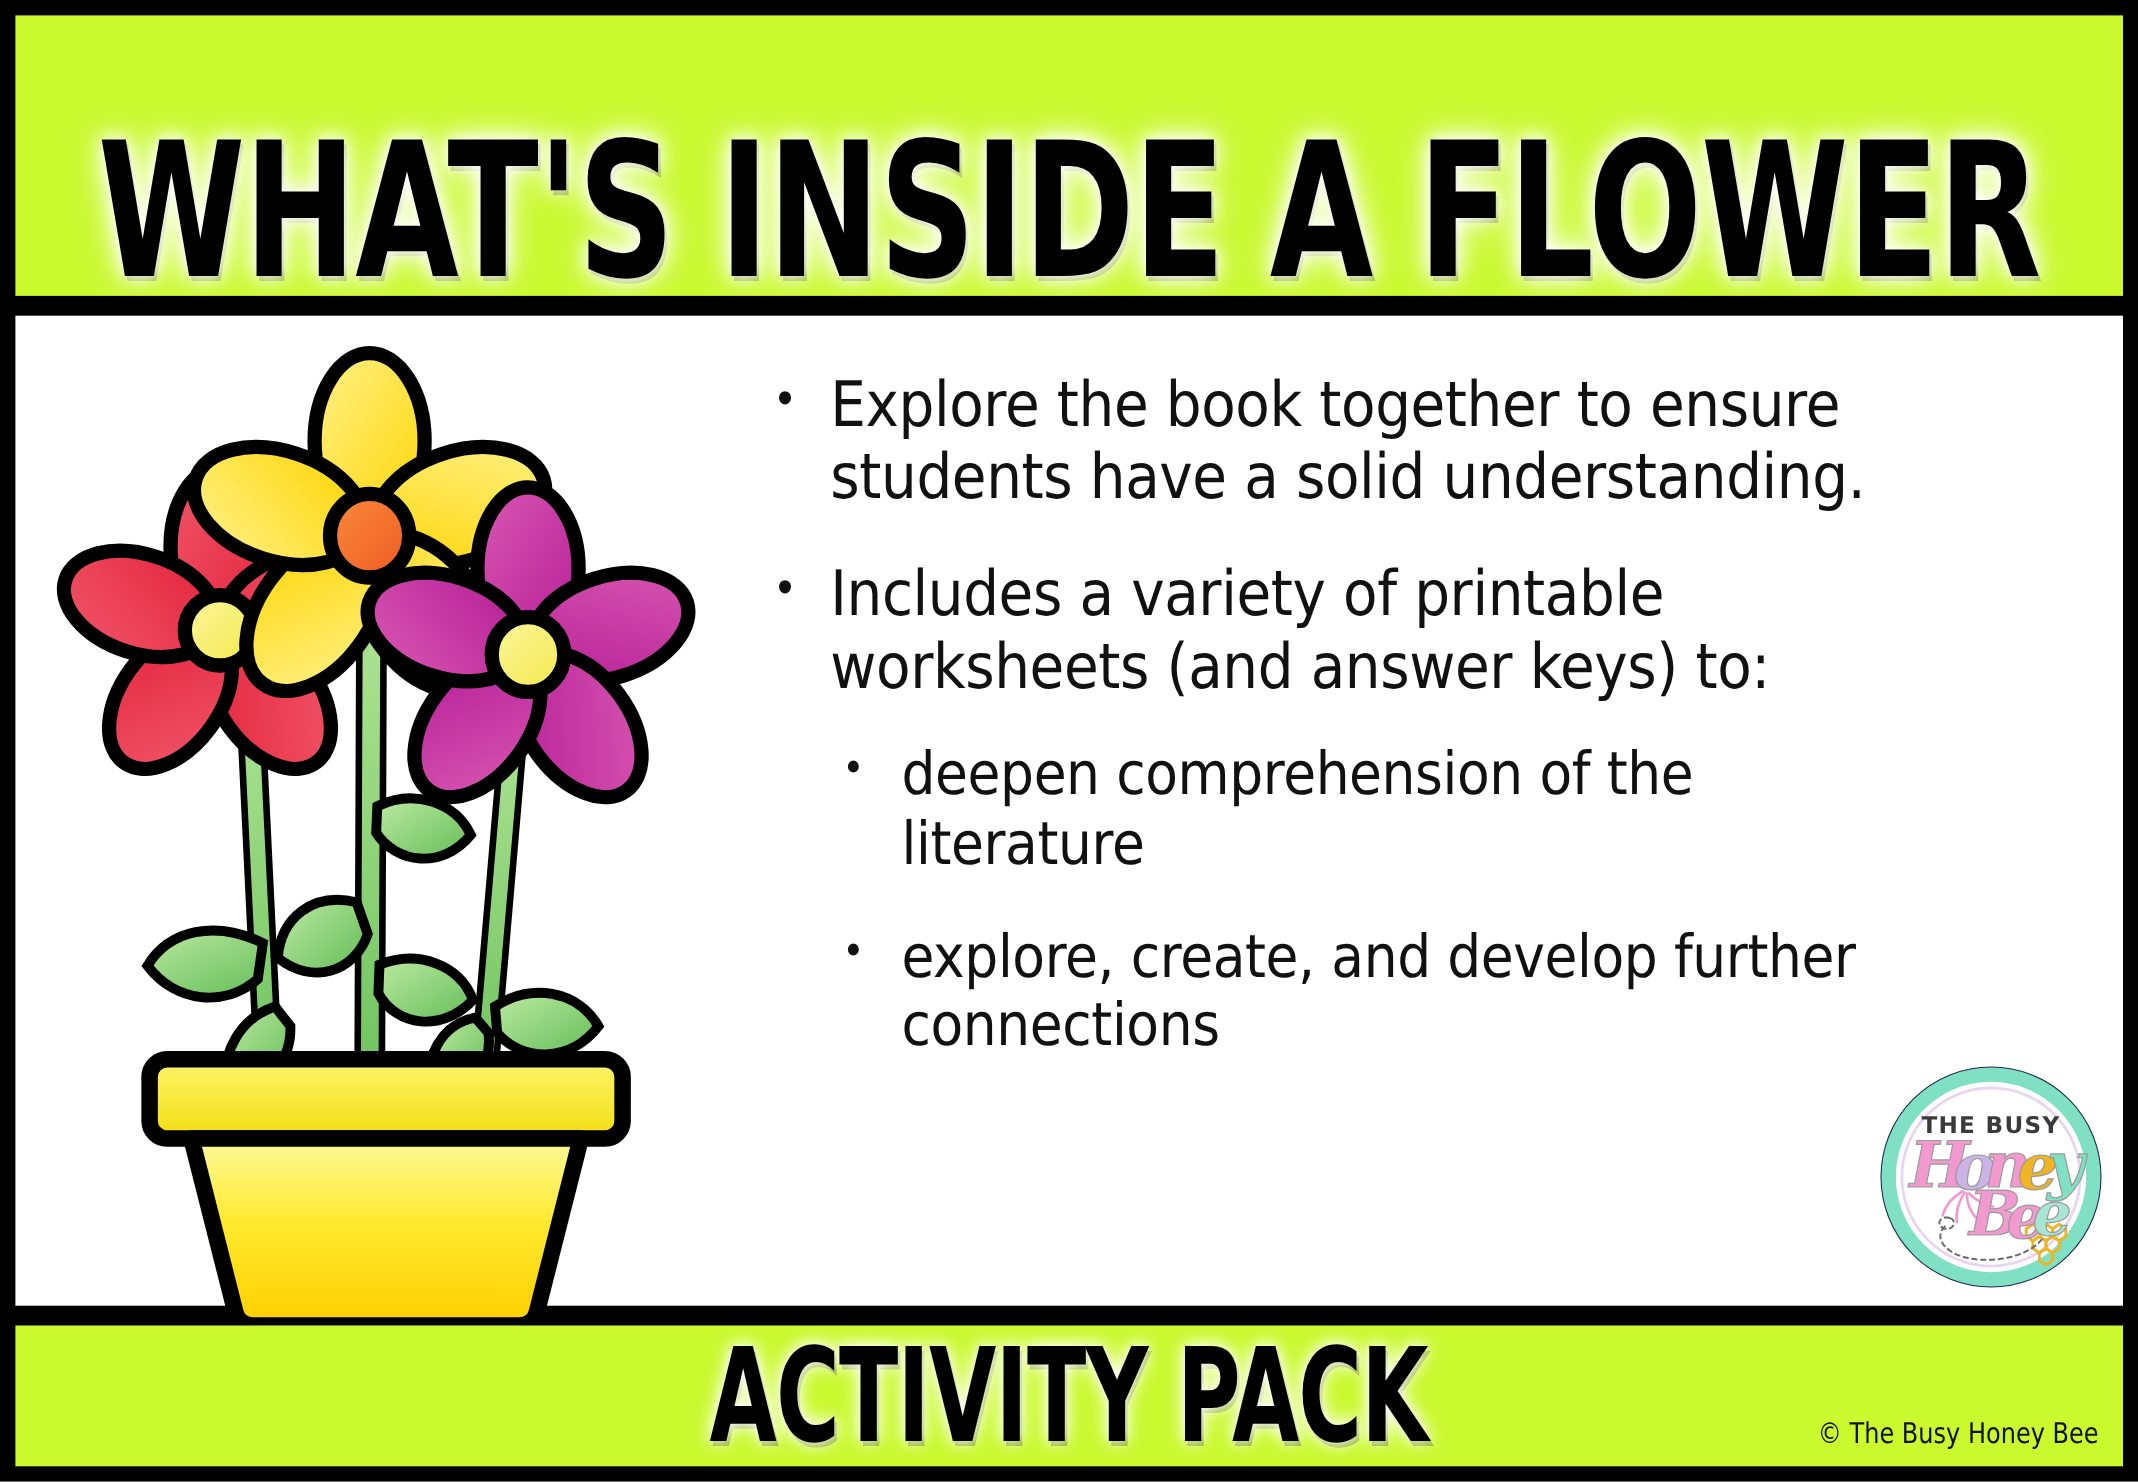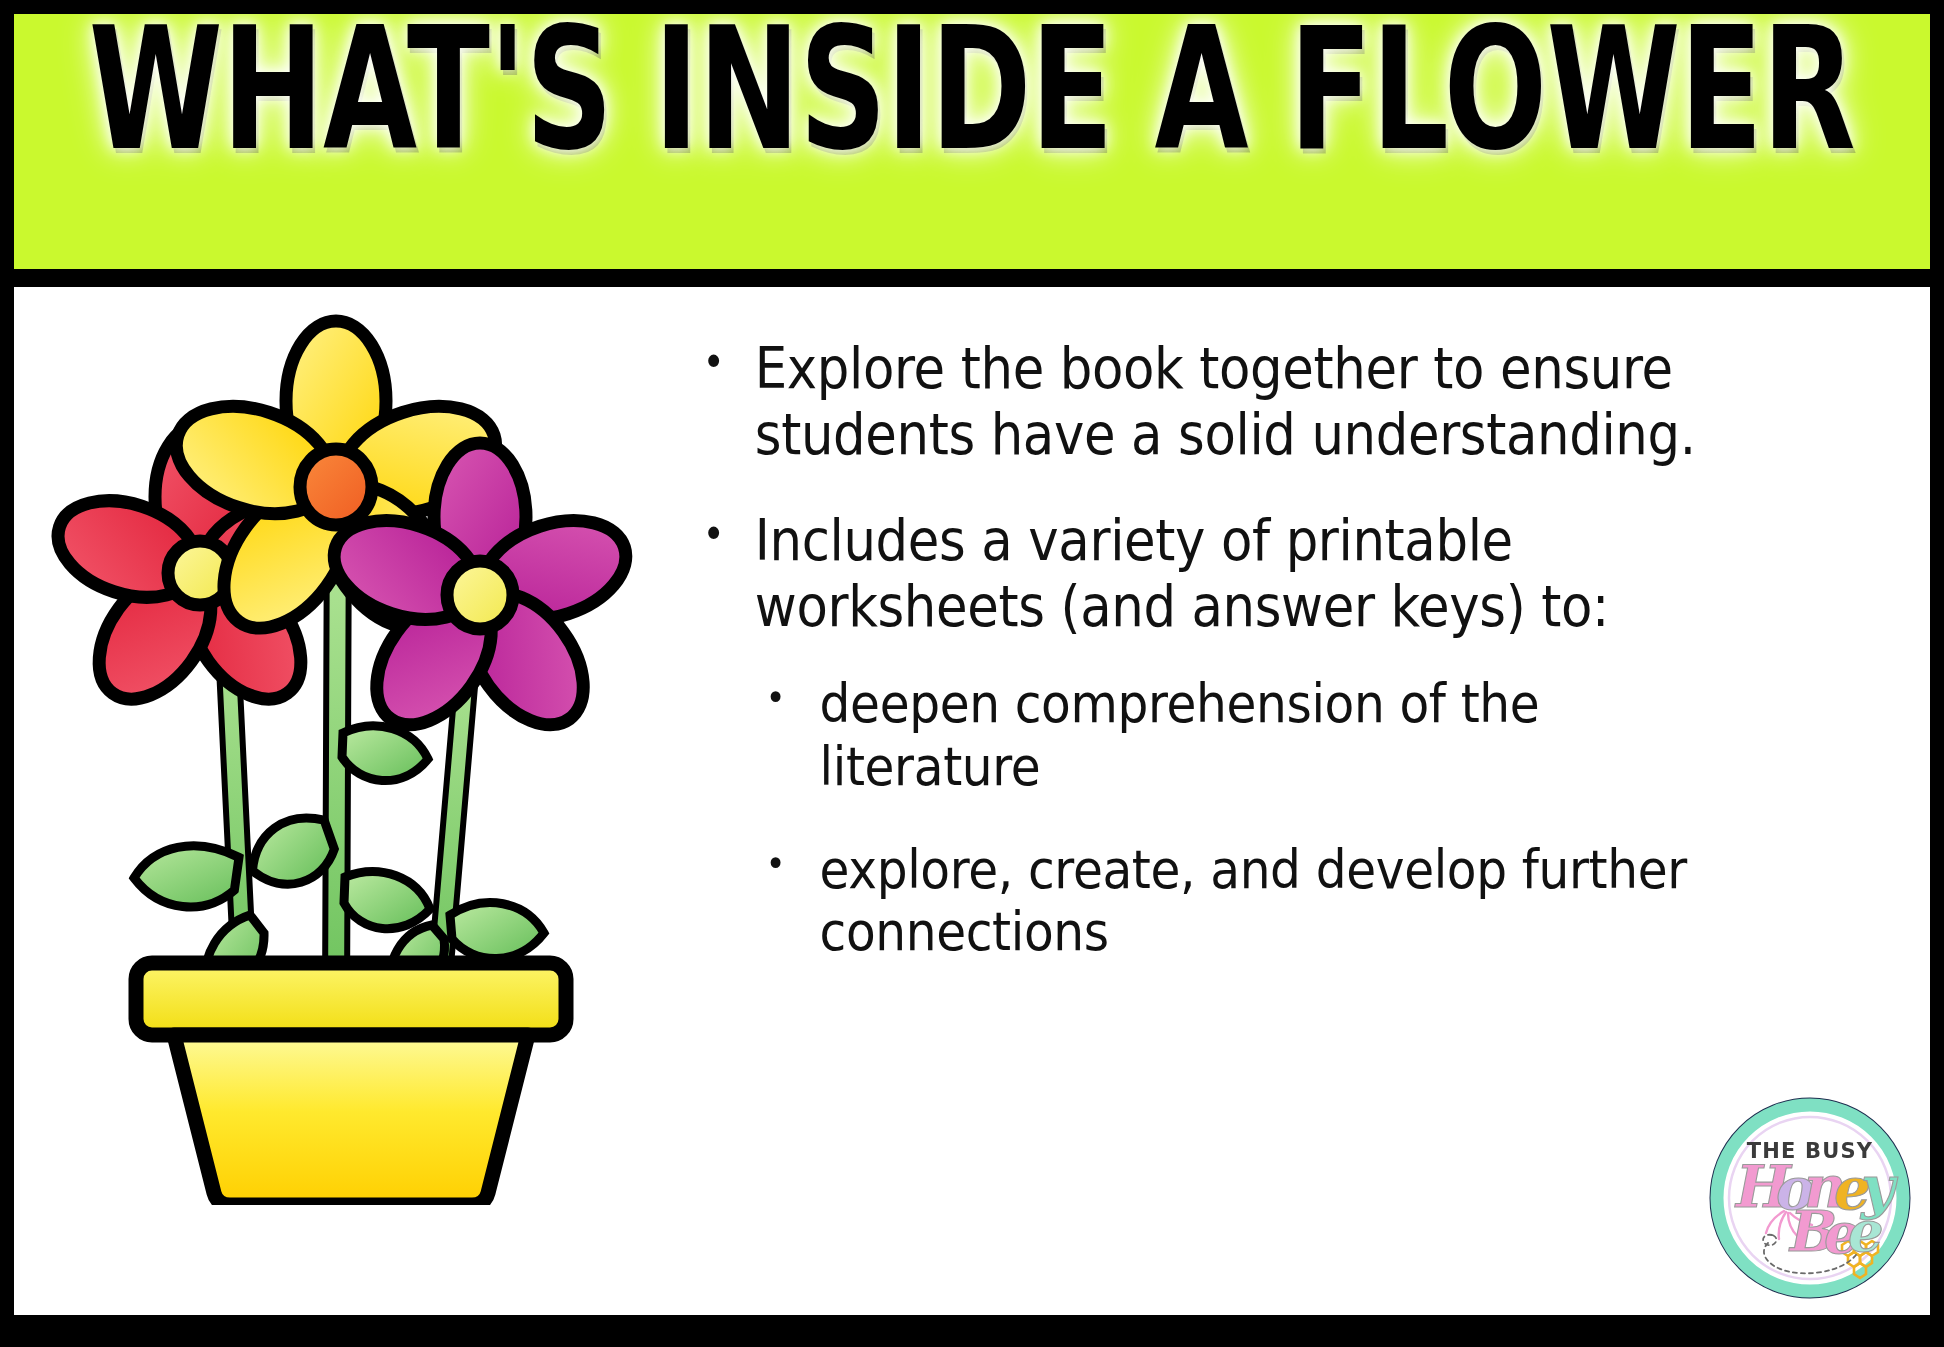--- a/index.html
+++ b/index.html
@@ -18,21 +18,21 @@
     display:flex; flex-direction:column;
     padding:14px;
     gap:0;
   }
 
   
   #title-banner {
     position:relative;
     height:255px;
     background:#caf92e;
-    display:flex; align-items:flex-start; justify-content:center;
+    display:flex; align-items:flex-end; justify-content:center;
     flex:0 0 auto;
     overflow:hidden;
   }
   #title-text {
     font-family:"DejaVu Sans", sans-serif;
     font-weight:bold;
     font-size:152px;
     line-height:1;
     letter-spacing:-1px;
     color:#000000;
@@ -329,14 +329,18 @@
         <text x="84" y="156" fill="#f29ad0">B</text>
         <text x="118" y="158" fill="#f29ad0">e</text>
         <text x="142" y="156" fill="#a8e6d4">e</text>
       </g>
     </svg>
 
   </div>
 
   <div class="hbar"></div>
 
+  <div id="bottom-banner">
+    <div id="bottom-text">ACTIVITY PACK</div>
+    <div id="copyright">© The Busy Honey Bee</div>
+  </div>
 
 </div>
 
 </body></html>

